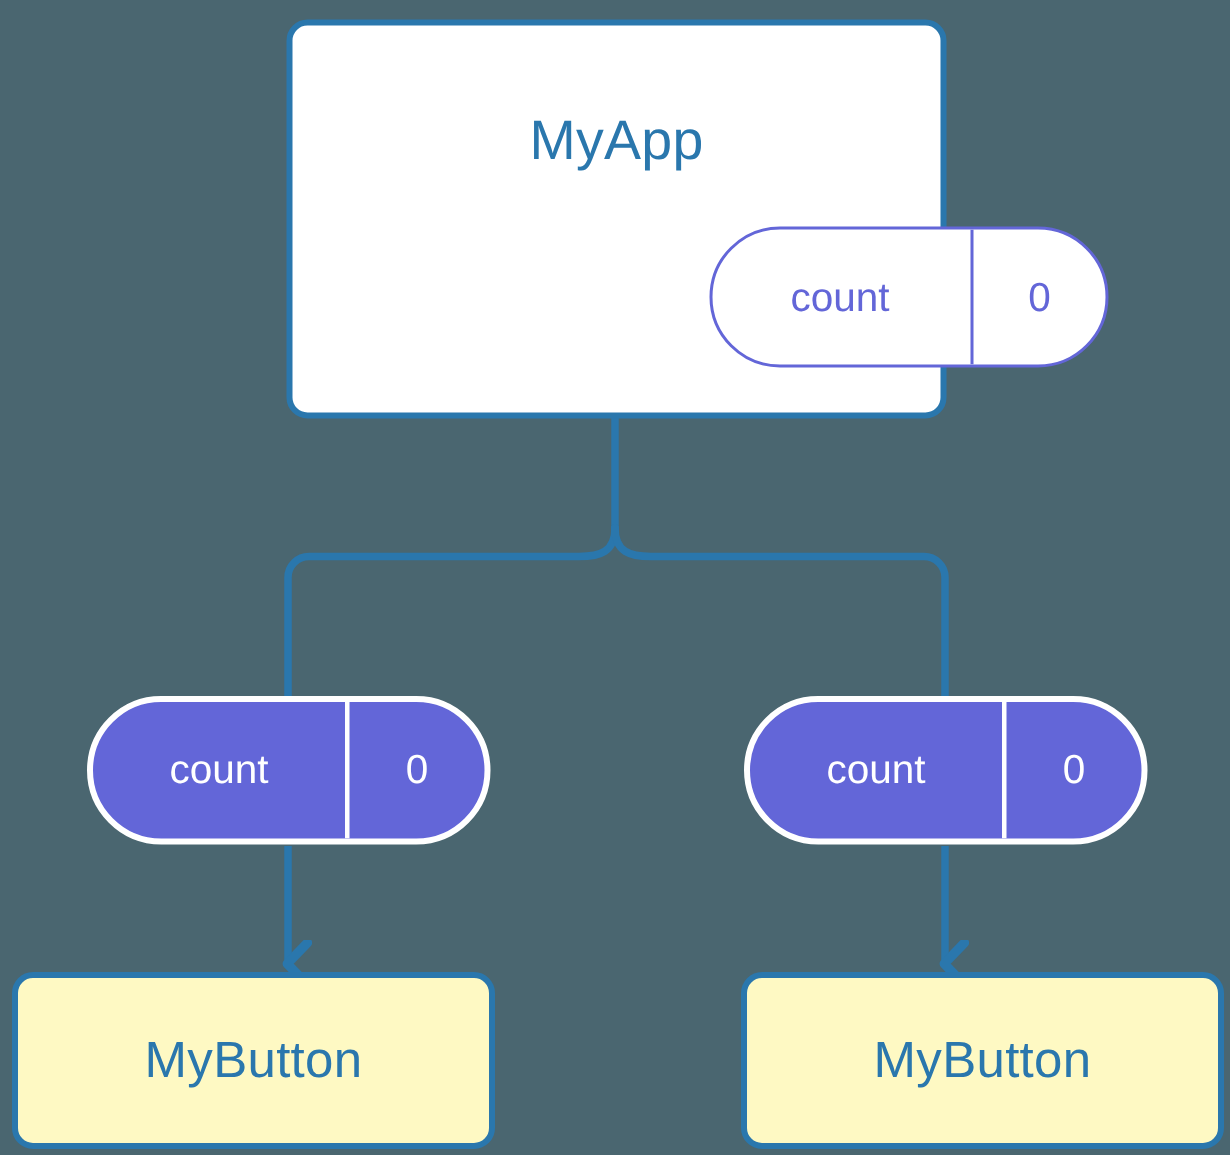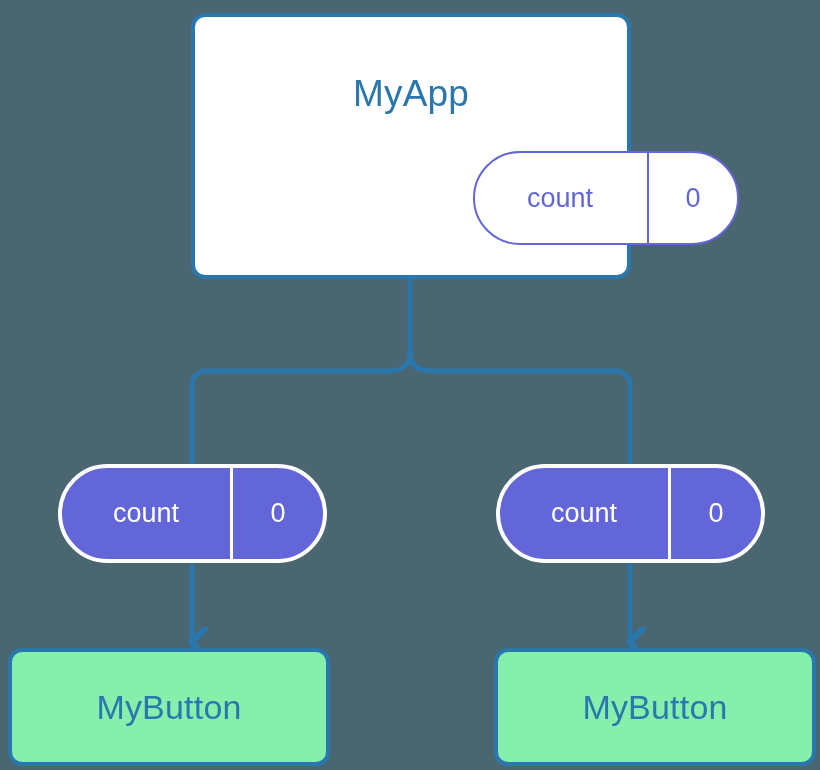--- a/index.html
+++ b/index.html
@@ -121,21 +121,21 @@
     left: 496px;
     top: 464px;
     width: 269px;
     height: 99px;
   }
 
   
   .leaf-card {
     position: absolute;
     box-sizing: border-box;
-    background: #86efac;
+    background: #fef9c3;
     border: 4px solid #2a77ad;
     border-radius: 14px;
     display: flex;
     align-items: center;
     justify-content: center;
   }
   .leaf-label {
     color: #2a77ad;
     font-size: 34px;
     font-weight: 400;

